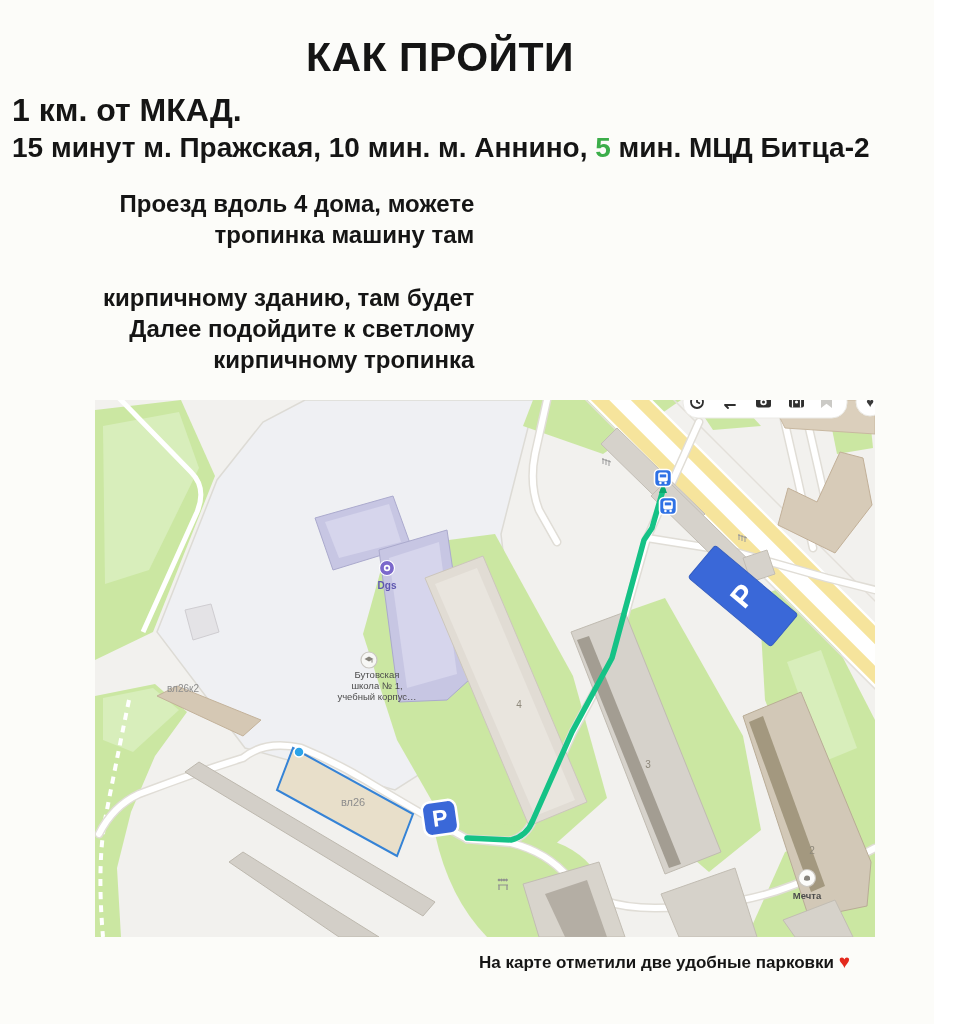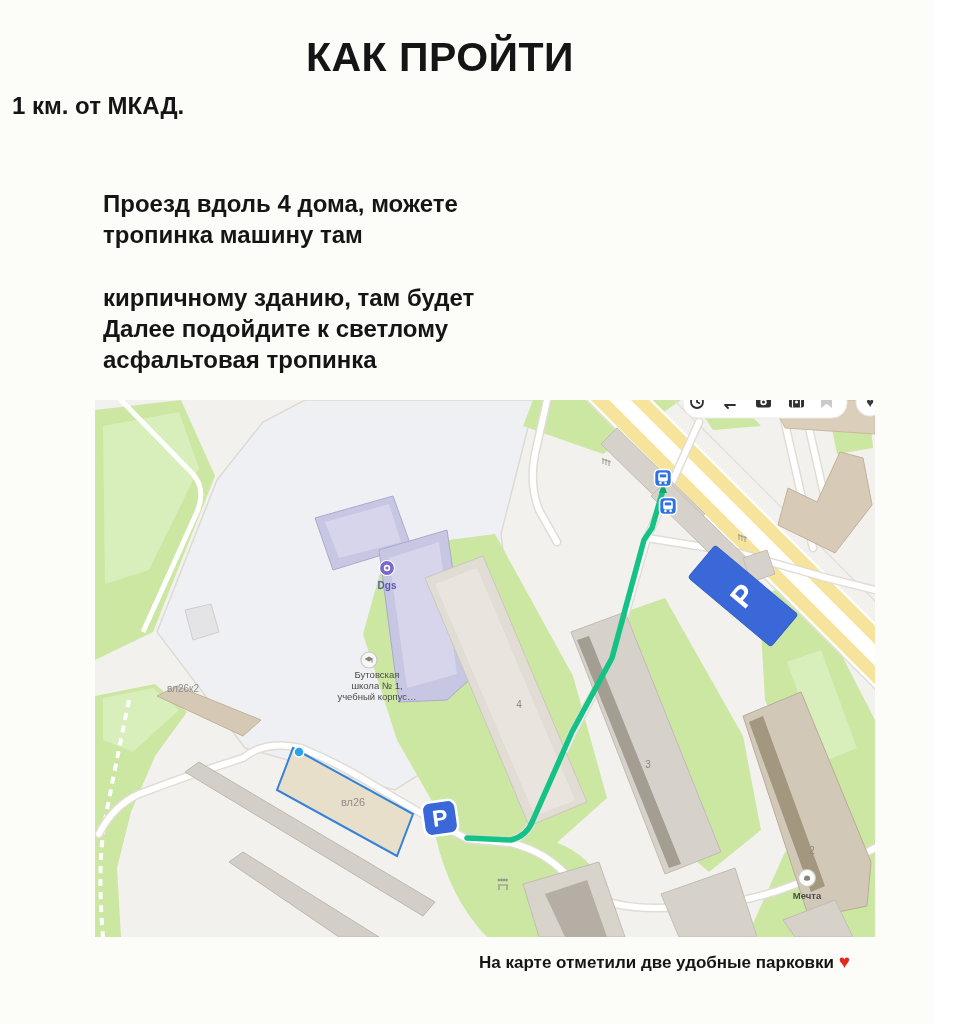--- a/index.html
+++ b/index.html
@@ -7,25 +7,25 @@
     position:relative;width:934px;height:1024px;overflow:hidden;
     background:#fcfcf9;color:#151515;
     font-family:"Liberation Sans","DejaVu Sans",sans-serif;
     text-decoration:underline;
   }
   .title{
     position:absolute;top:34px;left:0;width:100%;text-align:center;
     transform:translateX(-27px);
     font-size:41px;font-weight:800;letter-spacing:.5px;margin:0;
   }
-  .line1{position:absolute;top:92px;left:12px;font-size:24px;font-weight:700;}
+  .line1{position:absolute;top:92px;left:12px;font-size:32px;font-weight:700;}
   .line2{position:absolute;top:132px;left:12px;font-size:28px;font-weight:700;white-space:nowrap;}
   .hl{color:var(--accent-green,#3cae4a);}
   .steps{position:absolute;left:103px;top:188px;font-size:24px;font-weight:700;line-height:31px;}
-  .step{margin-bottom:32px;}
+  .step{margin-bottom:32px;text-align:right;}
   .map-wrap{
     position:absolute;left:95px;top:400px;width:780px;height:537px;
     background:#f2f1ee;overflow:hidden;
   }
   .map-wrap svg{display:block;}
   .caption{
     position:absolute;top:951px;right:84px;
     font-size:17px;font-weight:700;white-space:nowrap;margin-left:8px;
   }
   .caption .heart{color:var(--heart-red,#e3291d);font-size:19px;}
@@ -36,30 +36,31 @@
 </style>
 </head>
 <body>
 
 <div class="page">
 
   <h1 class="title">КАК ПРОЙТИ</h1>
 
   <div class="line1">1 км. от МКАД.</div>
 
+  <div class="line2"><span>15 минут м. Пражская, 10 мин. м. Аннино, </span><span class="hl">5</span><span> мин. МЦД Битца-2</span></div>
 
   <div class="steps">
     <div class="step">
       <div>Проезд вдоль 4 дома, можете</div>
       <div>тропинка машину там</div>
     </div>
     <div class="step">
       <div>кирпичному зданию, там будет</div>
       <div>Далее подойдите к светлому</div>
-      <div>асфальтовая тропинка</div>
+      <div>кирпичному тропинка</div>
     </div>
   </div>
 
   <div class="map-wrap">
     <svg width="780" height="537" viewBox="0 0 780 537">
 
       <rect x="0" y="0" width="780" height="537" fill="var(--map-bg,#f2f1ee)"></rect>
       <polygon points="210,0 440,0 406,134 420,254 372,344 300,390 150,348 62,232 122,80 168,22" fill="#eff0f3" stroke="#dddbd5" stroke-width="1.5"></polygon>
 
       <g fill="var(--park-green,#cbe7a2)">

